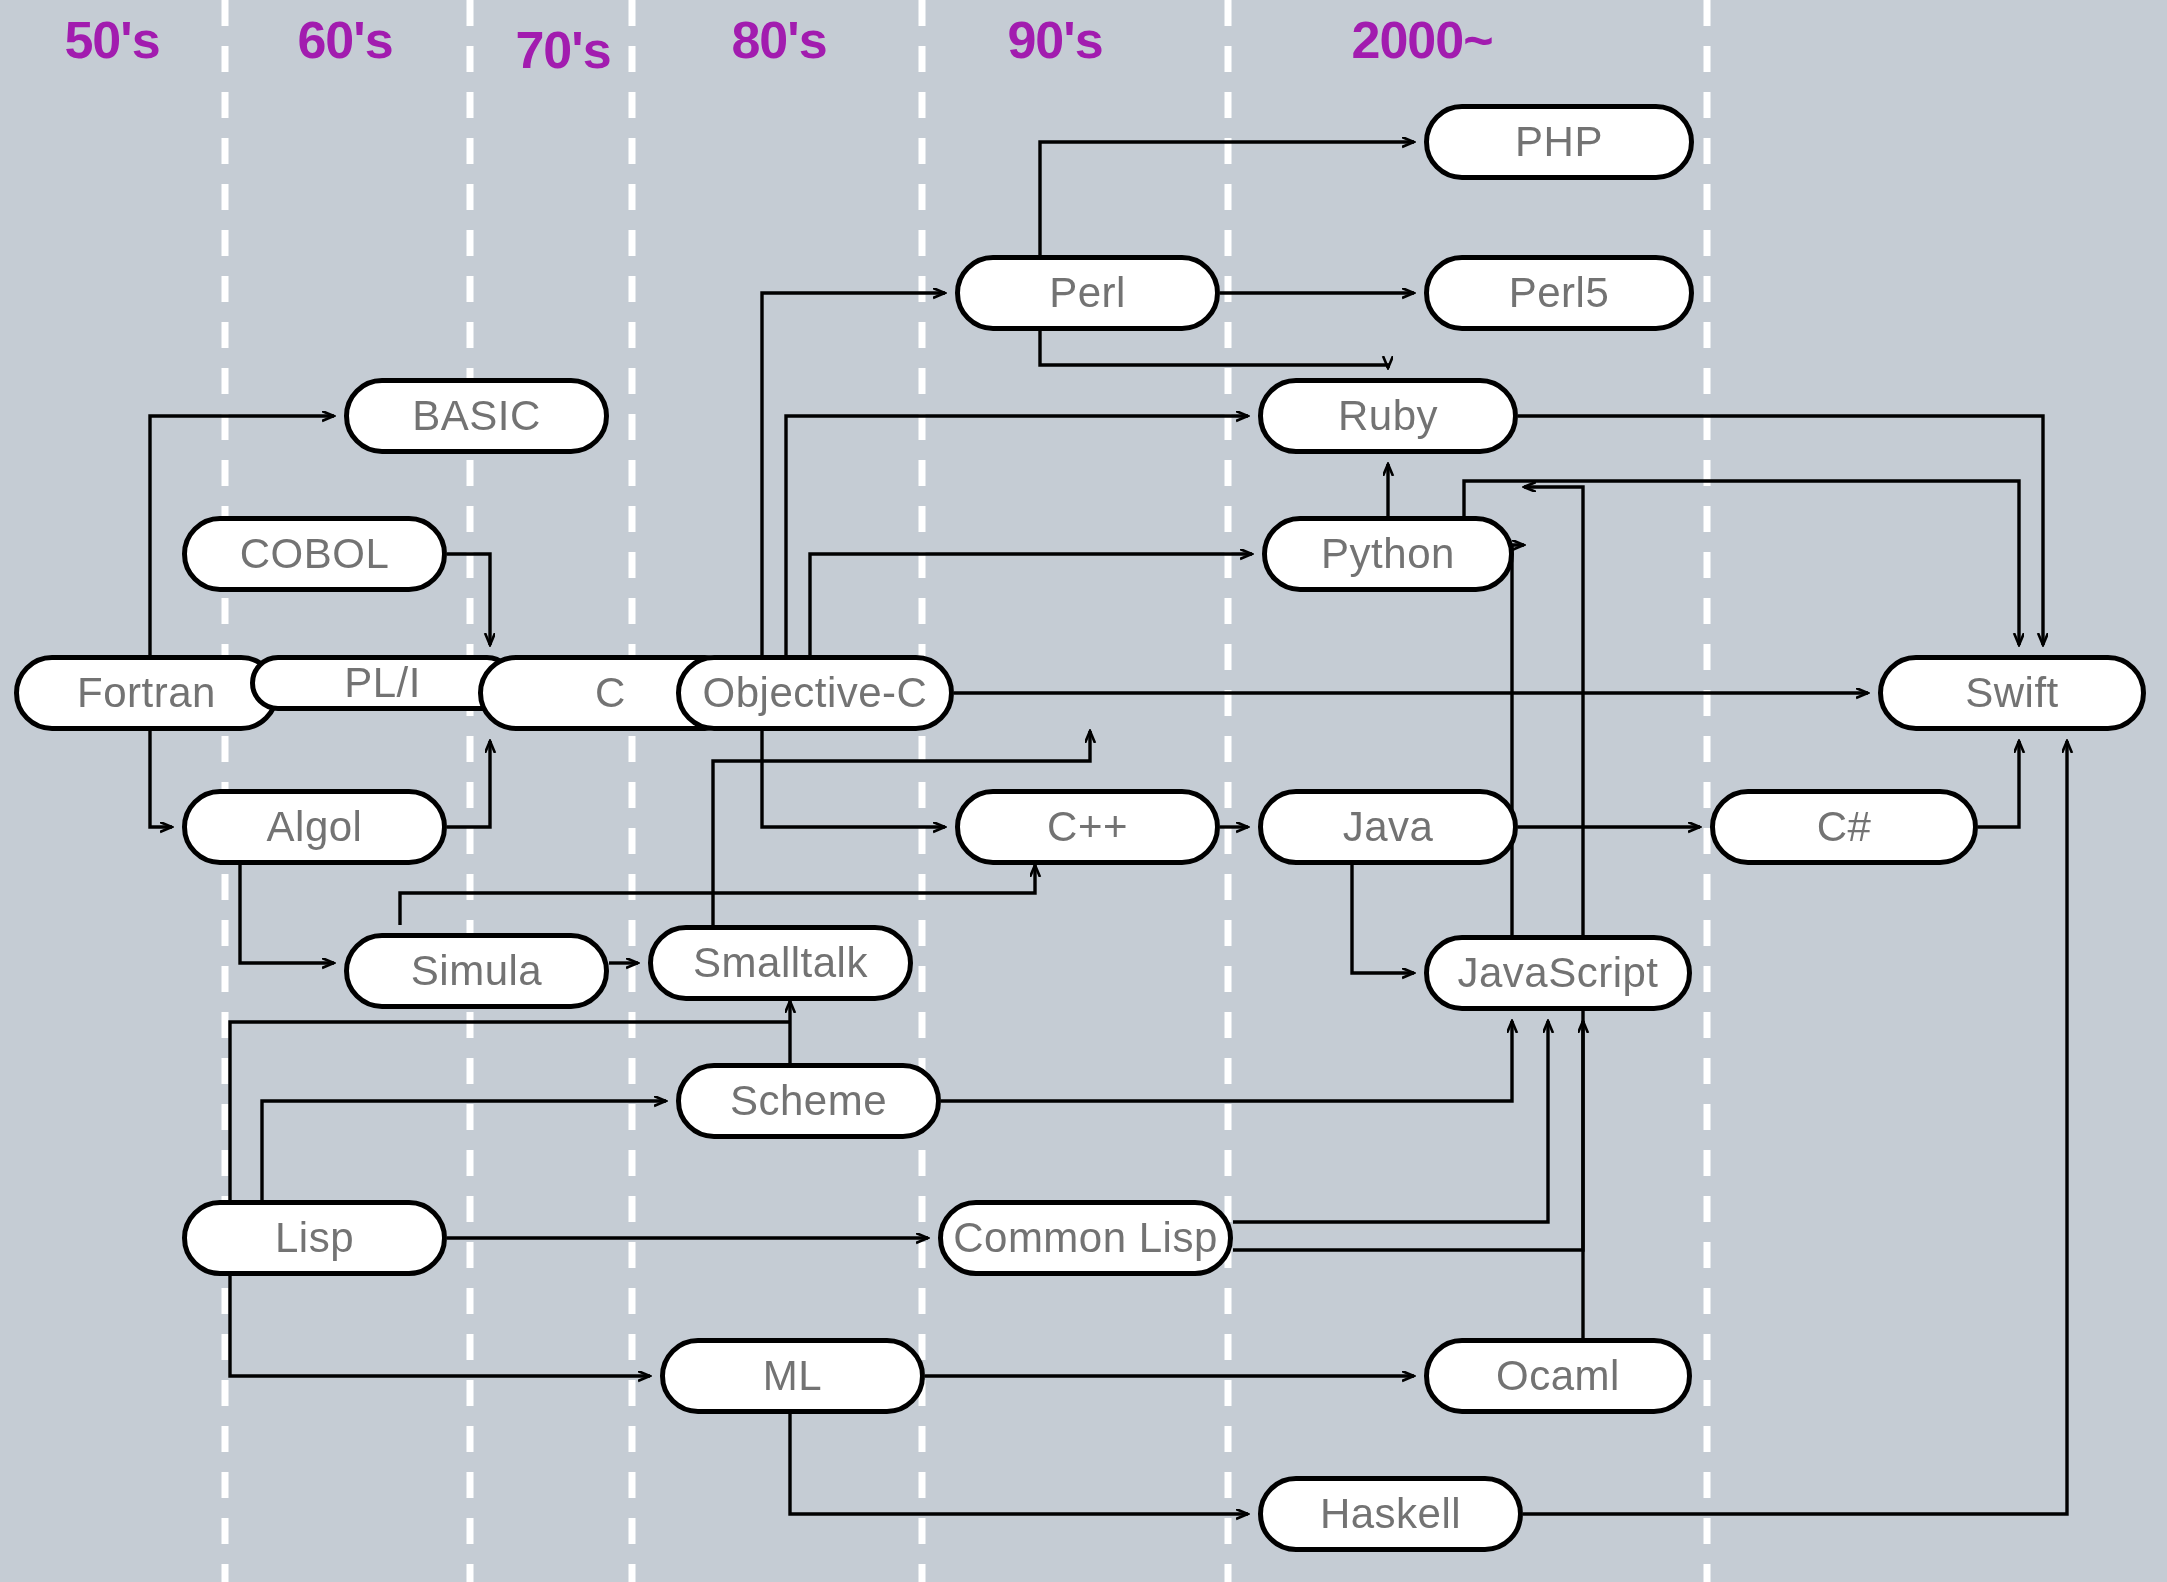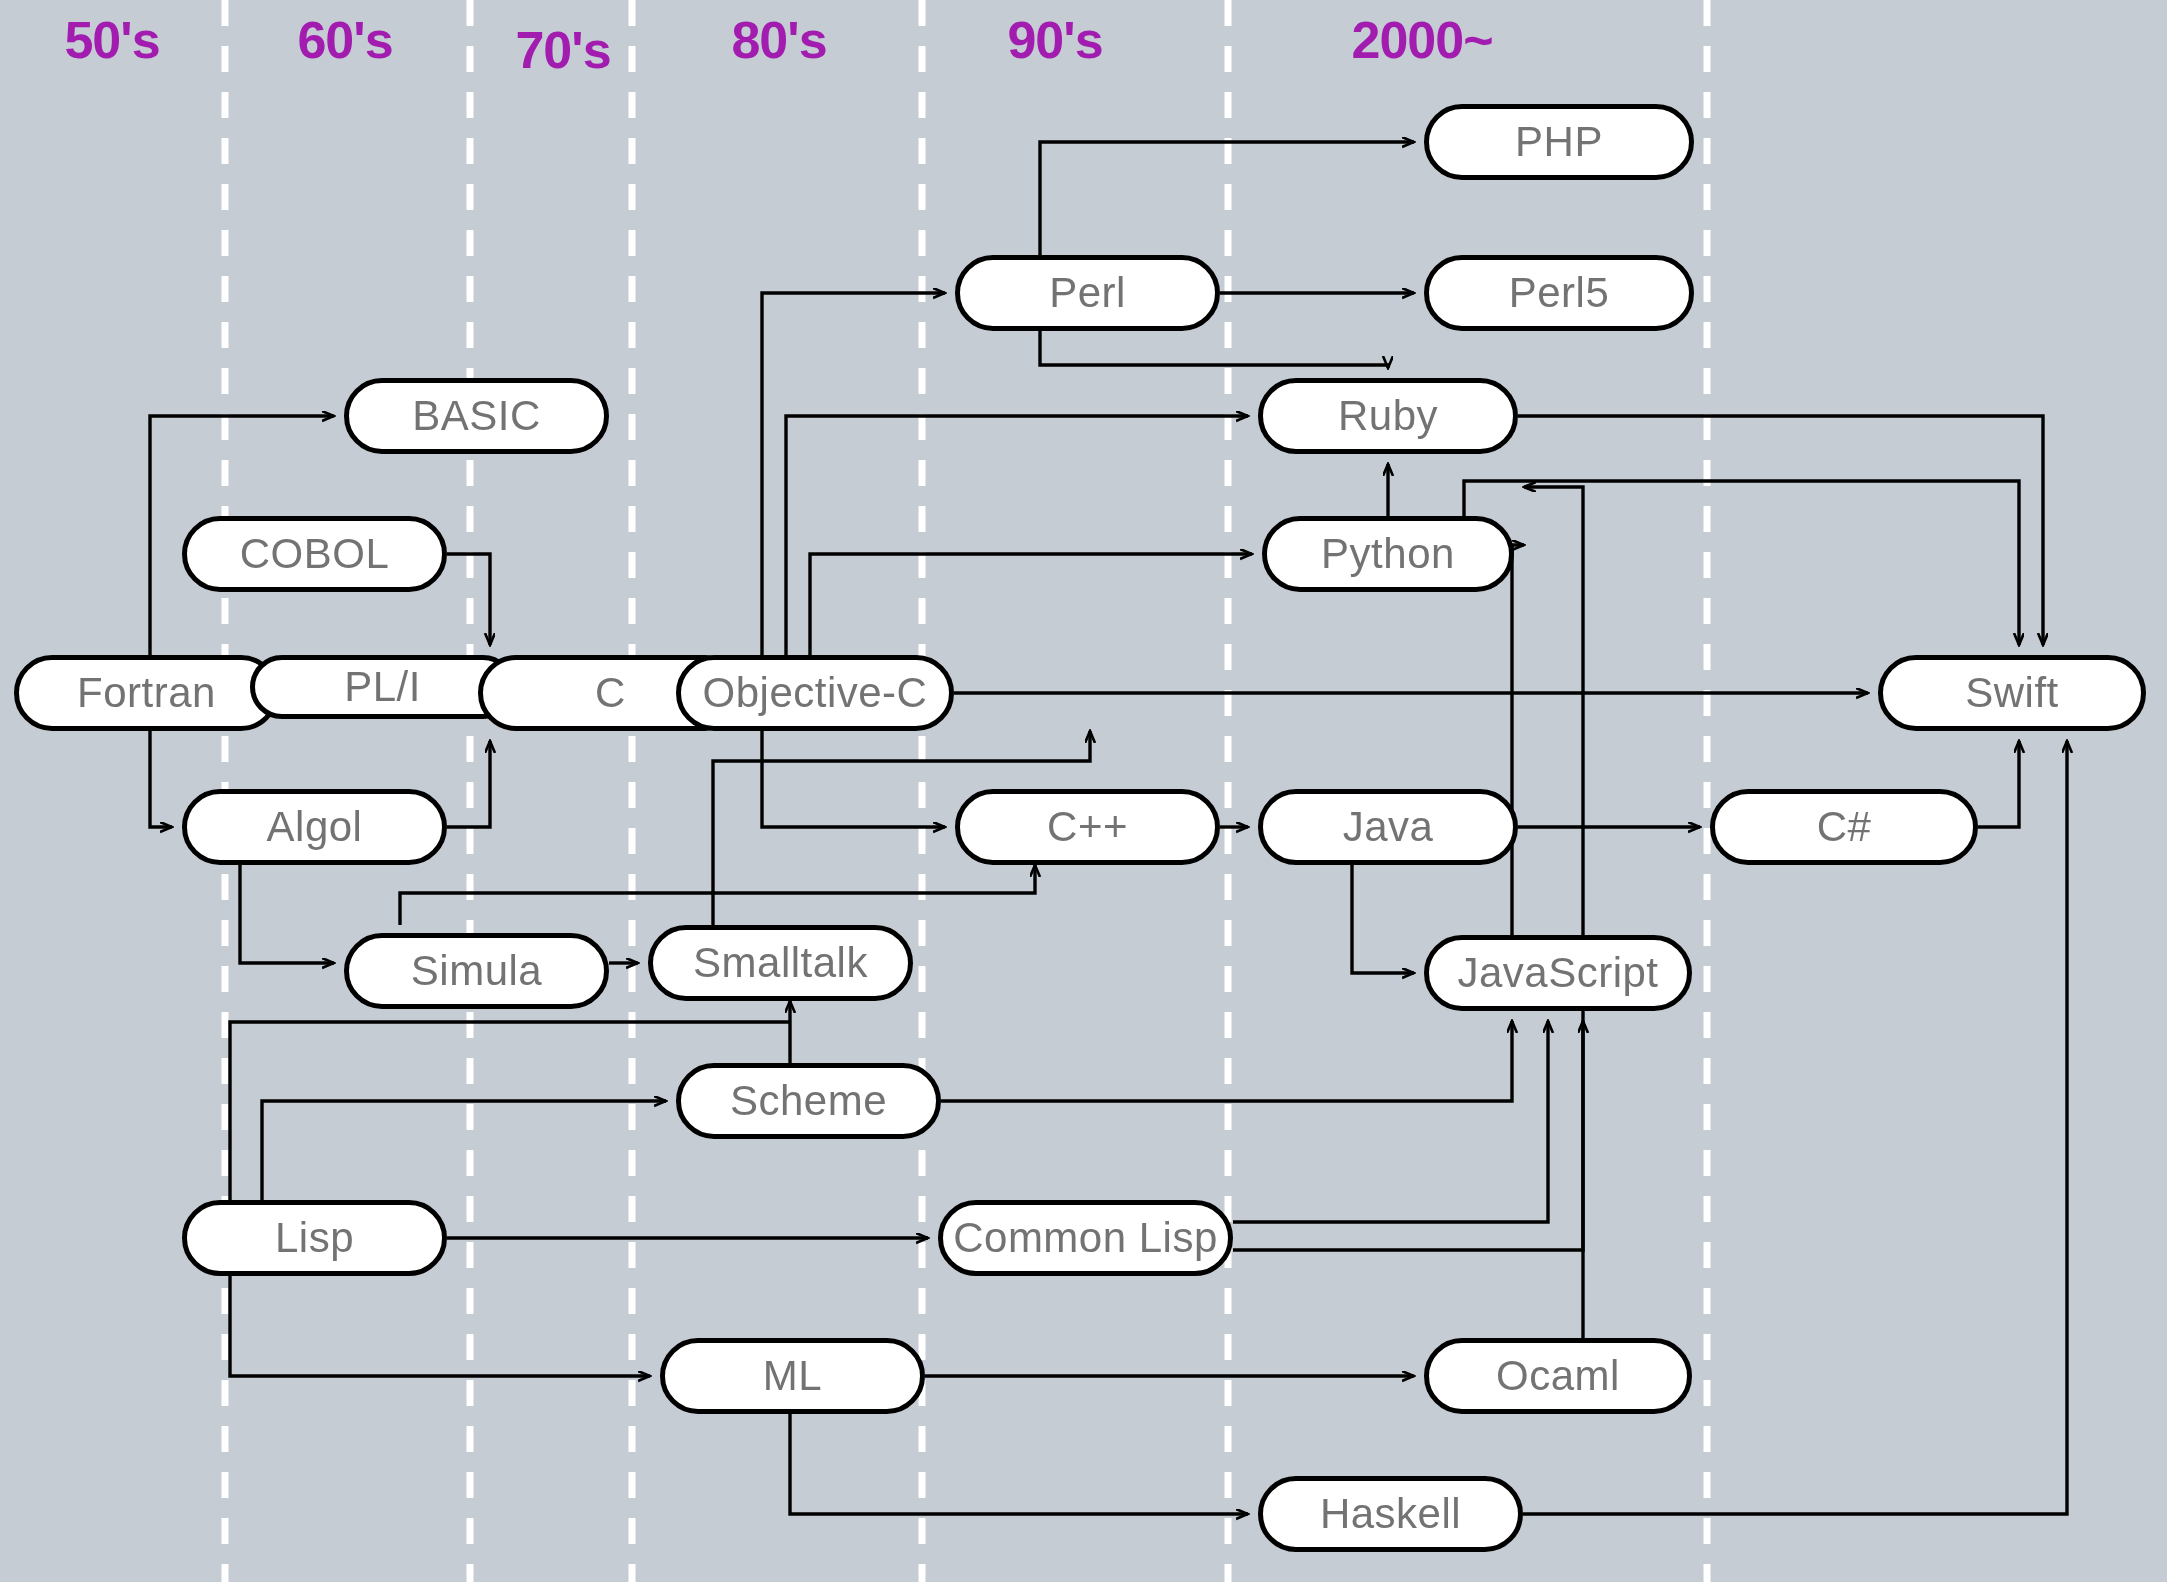--- a/index.html
+++ b/index.html
@@ -148,21 +148,21 @@
   <div class="era-label" style="left:1422px;top:10px;">2000~</div>
 
   <div class="node" style="left:1424px;top:104px;width:270px;height:76px;">PHP</div>
   <div class="node" style="left:955px;top:255px;width:265px;height:76px;">Perl</div>
   <div class="node" style="left:1424px;top:255px;width:270px;height:76px;">Perl5</div>
   <div class="node" style="left:344px;top:378px;width:265px;height:76px;">BASIC</div>
   <div class="node" style="left:1258px;top:378px;width:260px;height:76px;">Ruby</div>
   <div class="node" style="left:182px;top:516px;width:265px;height:76px;">COBOL</div>
   <div class="node" style="left:1262px;top:516px;width:252px;height:76px;">Python</div>
   <div class="node" style="left:14px;top:655px;width:265px;height:76px;">Fortran</div>
-  <div class="node" style="left:250px;top:655px;width:265px;height:64px;">PL/I</div>
+  <div class="node" style="left:250px;top:655px;width:265px;height:56px;">PL/I</div>
   <div class="node" style="left:478px;top:655px;width:265px;height:76px;">C</div>
   <div class="node" style="left:676px;top:655px;width:278px;height:76px;">Objective-C</div>
   <div class="node" style="left:1878px;top:655px;width:268px;height:76px;">Swift</div>
   <div class="node" style="left:182px;top:789px;width:265px;height:76px;">Algol</div>
   <div class="node" style="left:955px;top:789px;width:265px;height:76px;">C++</div>
   <div class="node" style="left:1258px;top:789px;width:260px;height:76px;">Java</div>
   <div class="node" style="left:1710px;top:789px;width:268px;height:76px;">C#</div>
   <div class="node" style="left:344px;top:925px;width:265px;height:76px;margin-top:8px;">Simula</div>
   <div class="node" style="left:1424px;top:935px;width:268px;height:76px;">JavaScript</div>
   <div class="node" style="left:648px;top:925px;width:265px;height:76px;">Smalltalk</div>

